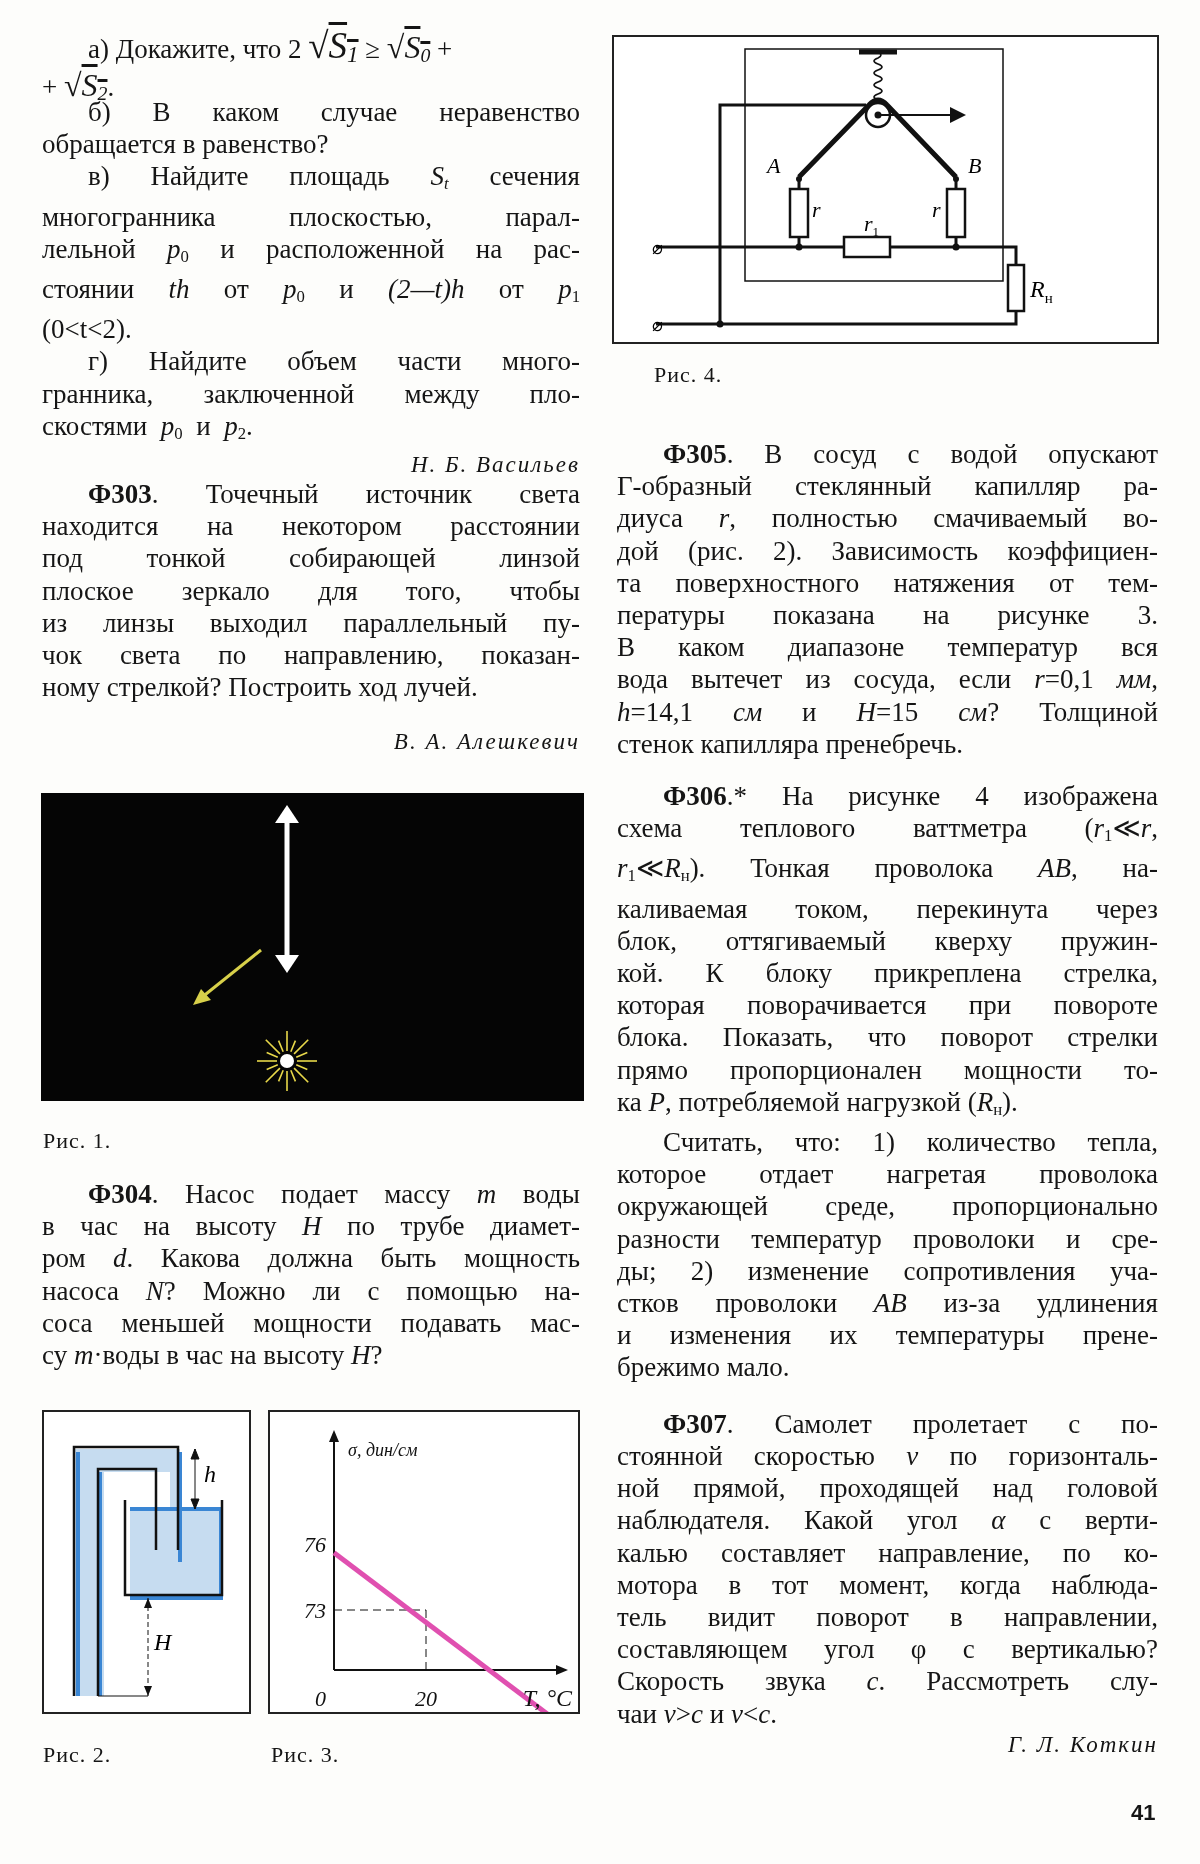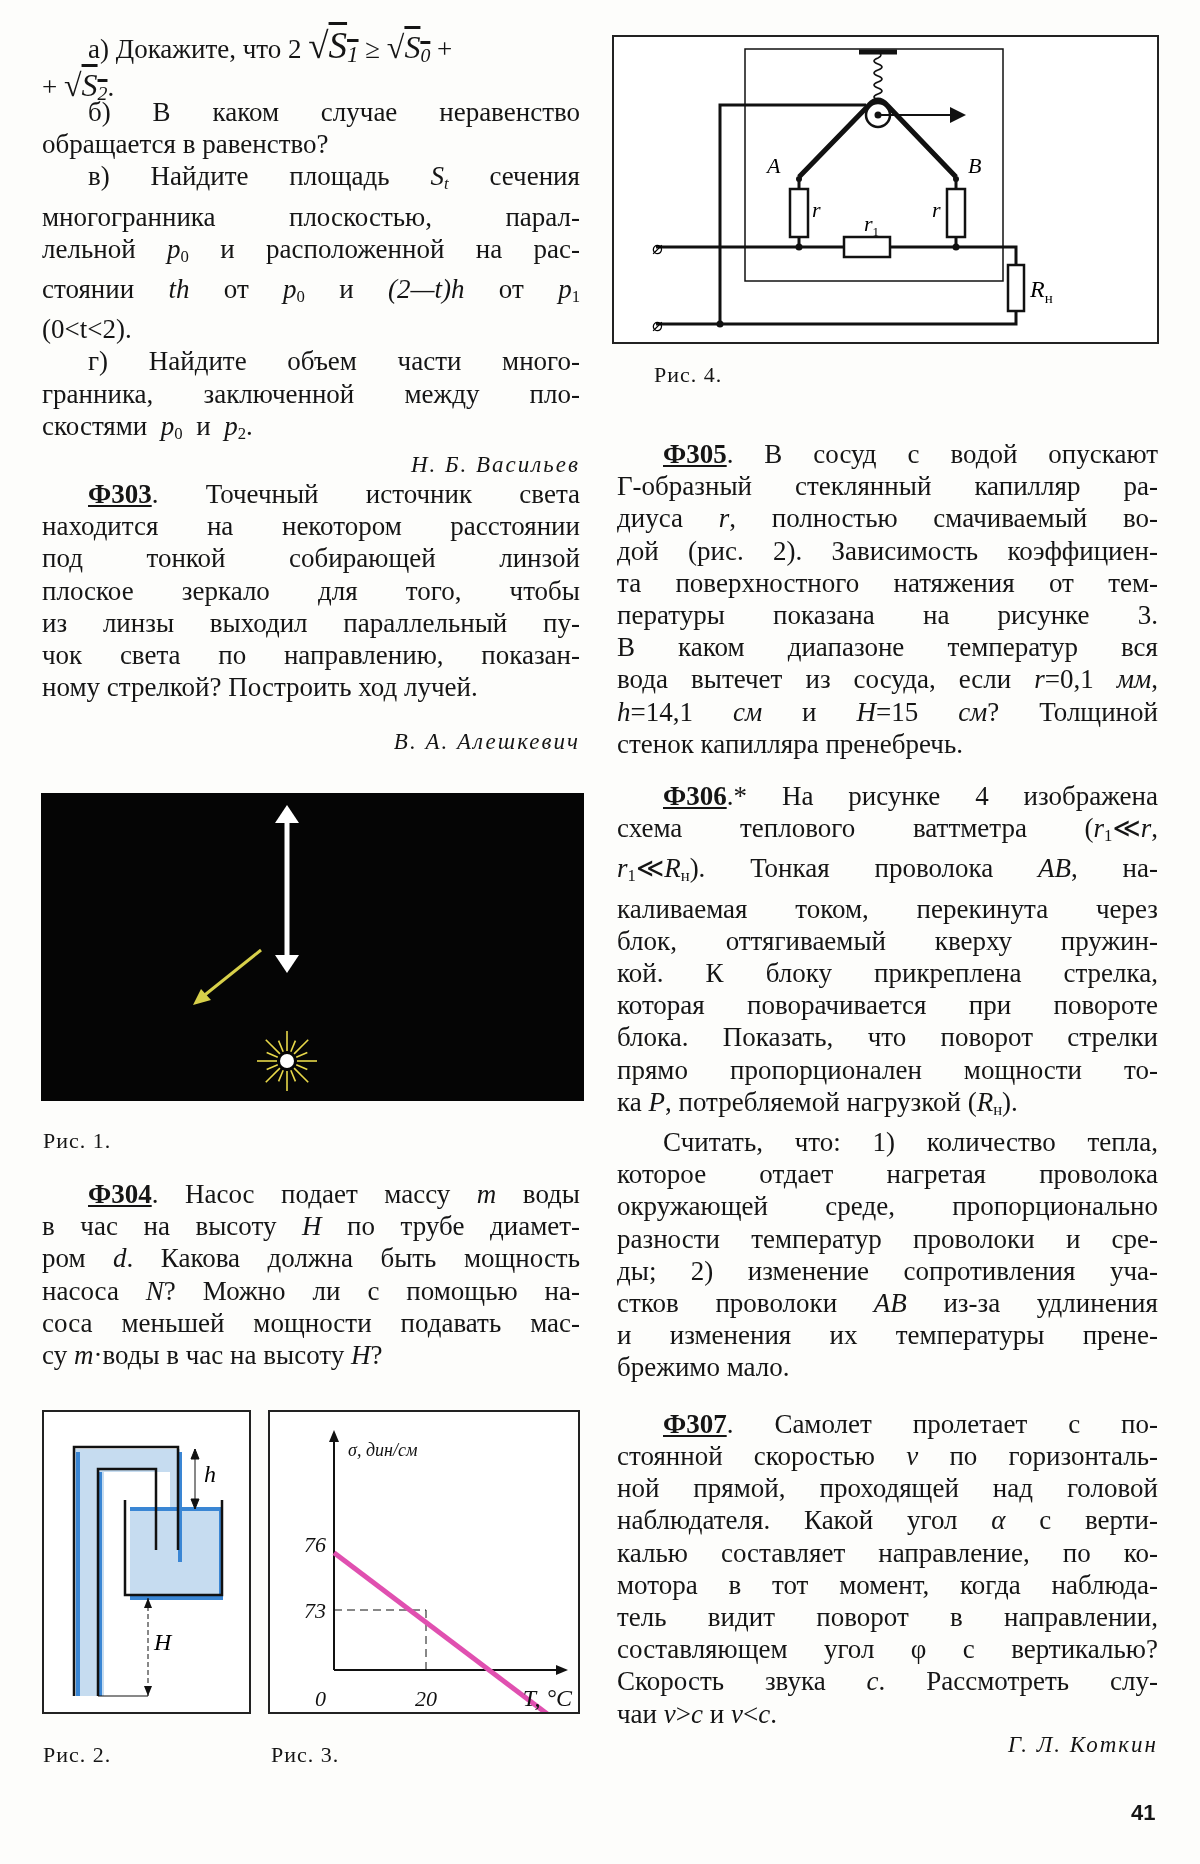--- a/index.html
+++ b/index.html
@@ -5,21 +5,21 @@
   html,body{margin:0;padding:0;}
   body{width:1200px;height:1864px;background:#fdfdfb;position:relative;overflow:hidden;
        font-family:"Liberation Serif","DejaVu Serif",serif;color:#151515;}
   .col{position:absolute;}
   .p{font-size:27px;line-height:32.2px;text-align:justify;margin:0;}
   .line{display:block;text-align:justify;text-align-last:justify;white-space:nowrap;}
   .line.last{text-align-last:left;}
   .tl{display:block;white-space:nowrap;}
   .sig{font-style:italic;text-align:right;font-size:23px;letter-spacing:2px;}
   .cap{font-size:22px;letter-spacing:1px;}
-  .b{font-weight:bold;text-decoration:underline;}
+  .b{font-weight:bold;}
   i,.it{font-style:italic;}
   sub{font-size:62%;vertical-align:-4px;}
   .box{position:absolute;border:2px solid #222;background:#fff;}
   .pagenum{position:absolute;font-family:"Liberation Sans","DejaVu Sans",sans-serif;font-weight:bold;font-size:22px;}
   svg text{font-family:"Liberation Serif","DejaVu Serif",serif;}
 </style>
 </head>
 <body>
 
 <div class="col" style="left:42px;top:30px;width:538px;">

